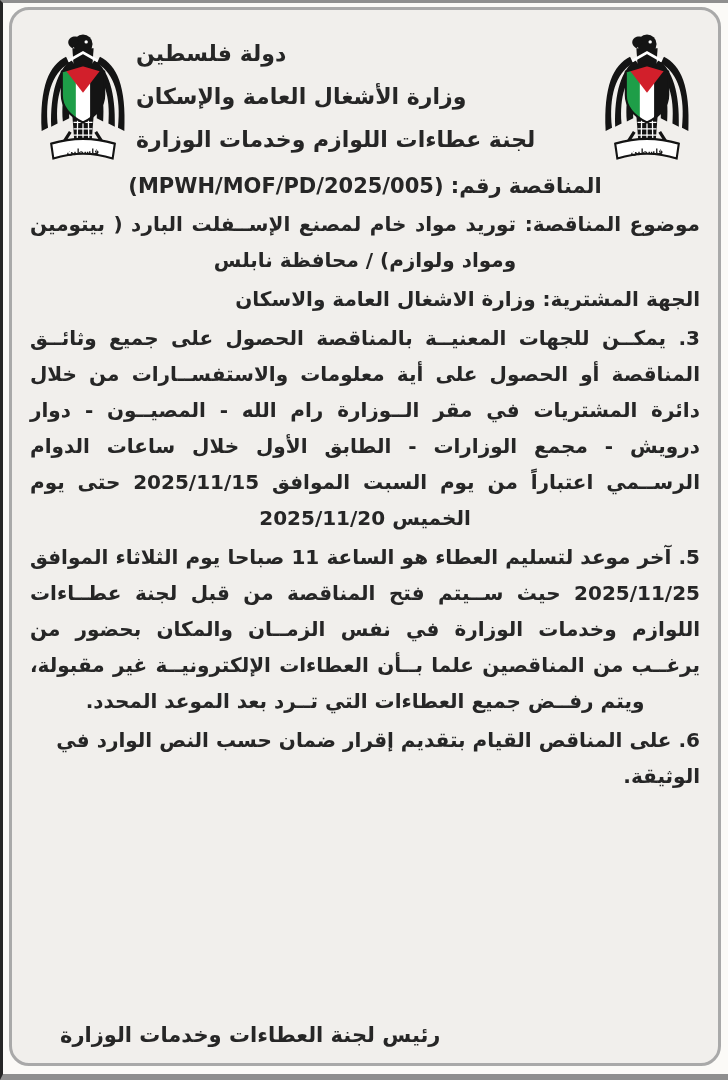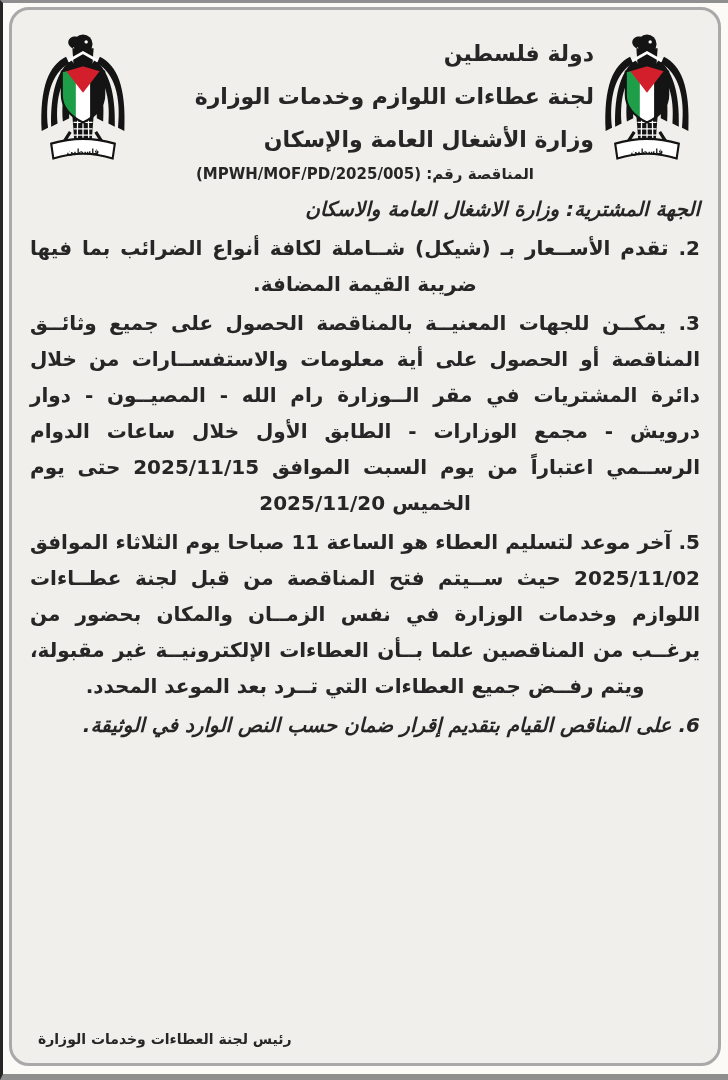--- a/index.html
+++ b/index.html
@@ -36,47 +36,47 @@
     justify-content:space-between;
     align-items:flex-start;
   }
   .emblem{
     width:106px;height:134px;
     flex:0 0 auto;
     margin-top:6px;
   }
   .htext{
     flex:1;
-    text-align:right;
+    text-align:left;
     font-size:22px;
     line-height:43px;
     padding-top:8px;
   }
   .tno{
     text-align:center;
-    font-size:15px;
-    margin-top:1px;
+    font-size:21px;
+    margin-top:10px;
     margin-bottom:8px;
   }
   .body{
     font-size:20px;
     line-height:36px;
     text-align:right;
   }
   .body p{margin:0 0 3px 0;}
   .just{
     text-align:justify;
     text-align-last:center;
   }
-  .line{text-align:right;font-style:italic;}
+  .line{text-align:right;}
   .sig{
     position:absolute;
     bottom:16px;
-    left:26px;
-    font-size:14px;
+    left:48px;
+    font-size:21px;
   }
   svg text{font-family:"DejaVu Sans",sans-serif;}
 </style>
 </head>
 <body>
 
 <div class="page">
   <div class="sheet">
 
     <div class="header">
@@ -112,22 +112,22 @@
           <rect x="56.7" y="32" width="13.3" height="54" fill="#141414"></rect>
           <polygon points="30,32 70,32 50,58" fill="#d21f2b"></polygon>
         </g>
         <path d="M50 32 L70 38 V60 Q70 76 50 86 Q30 76 30 60 V38 Z" fill="none" stroke="#141414" stroke-width="2"></path>
         <path d="M20 106 Q50 97 80 106 L78 120 Q50 111 22 120 Z" fill="#ffffff" stroke="#141414" stroke-width="2"></path>
         <text x="50" y="115.5" font-size="7" text-anchor="middle" fill="#141414" font-weight="bold">فلسطين</text>
       </svg>
 
       <div class="htext">
         <div>دولة فلسطين</div>
+        <div>وزارة الأشغال العامة والإسكان</div>
         <div>لجنة عطاءات اللوازم وخدمات الوزارة</div>
-        <div>وزارة الأشغال العامة والإسكان</div>
       </div>
 
       <svg class="emblem" viewBox="0 0 100 124" aria-hidden="true">
         <g fill="#141414">
           <path d="M34 24 C18 32 9 52 11 94 L17 91 C14 62 20 40 37 30 Z"></path>
           <path d="M39 27 C26 36 19 58 20 90 L26 87 C24 62 30 43 43 33 Z"></path>
           <path d="M45 30 C35 40 29 60 31 85 L37 82 C36 62 41 46 49 37 Z"></path>
           <g transform="translate(100,0) scale(-1,1)">
             <path d="M34 24 C18 32 9 52 11 94 L17 91 C14 62 20 40 37 30 Z"></path>
             <path d="M39 27 C26 36 19 58 20 90 L26 87 C24 62 30 43 43 33 Z"></path>
@@ -156,25 +156,25 @@
         </g>
         <path d="M50 32 L70 38 V60 Q70 76 50 86 Q30 76 30 60 V38 Z" fill="none" stroke="#141414" stroke-width="2"></path>
         <path d="M20 106 Q50 97 80 106 L78 120 Q50 111 22 120 Z" fill="#ffffff" stroke="#141414" stroke-width="2"></path>
         <text x="50" y="115.5" font-size="7" text-anchor="middle" fill="#141414" font-weight="bold">فلسطين</text>
       </svg>
     </div>
 
     <div class="tno">المناقصة رقم: (MPWH/MOF/PD/2025/005)</div>
 
     <div class="body">
+      <p class="just">موضوع المناقصة: توريد مواد خام لمصنع الإســفلت البارد ( بيتومين ومواد ولوازم) / محافظة نابلس</p>
       <p class="line">الجهة المشترية: وزارة الاشغال العامة والاسكان</p>
 
-      <p class="just"><span>2.</span> <span>تقدم الأســعار بـ (شيكل) شــاملة لكافة أنواع الضرائب بما فيها ضريبة القيمة المضافة.</span></p>
       <p class="just"><span>3.</span> <span>يمكــن للجهات المعنيــة بالمناقصة الحصول على جميع وثائــق المناقصة أو الحصول على أية معلومات والاستفســارات من خلال دائرة المشتريات في مقر الــوزارة رام الله - المصيــون - دوار درويش - مجمع الوزارات - الطابق الأول خلال ساعات الدوام الرســمي اعتباراً من يوم السبت الموافق 2025/11/15 حتى يوم الخميس 2025/11/20</span></p>
-      <p class="just"><span>5.</span> <span>آخر موعد لتسليم العطاء هو الساعة 11 صباحا يوم الثلاثاء الموافق 2025/11/02 حيث ســيتم فتح المناقصة من قبل لجنة عطــاءات اللوازم وخدمات الوزارة في نفس الزمــان والمكان بحضور من يرغــب من المناقصين علما بــأن العطاءات الإلكترونيــة غير مقبولة، ويتم رفــض جميع العطاءات التي تــرد بعد الموعد المحدد.</span></p>
+      <p class="just"><span>5.</span> <span>آخر موعد لتسليم العطاء هو الساعة 11 صباحا يوم الثلاثاء الموافق 2025/11/25 حيث ســيتم فتح المناقصة من قبل لجنة عطــاءات اللوازم وخدمات الوزارة في نفس الزمــان والمكان بحضور من يرغــب من المناقصين علما بــأن العطاءات الإلكترونيــة غير مقبولة، ويتم رفــض جميع العطاءات التي تــرد بعد الموعد المحدد.</span></p>
       <p class="line"><span>6.</span> <span>على المناقص القيام بتقديم إقرار ضمان حسب النص الوارد في الوثيقة.</span></p>
 
     </div>
 
     <div class="sig">رئيس لجنة العطاءات وخدمات الوزارة</div>
 
   </div>
 </div>
 
 </body></html>

